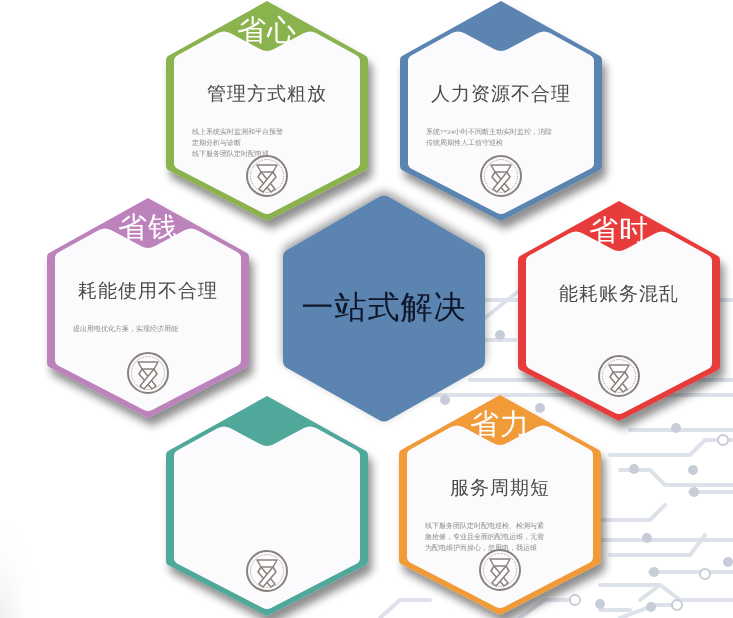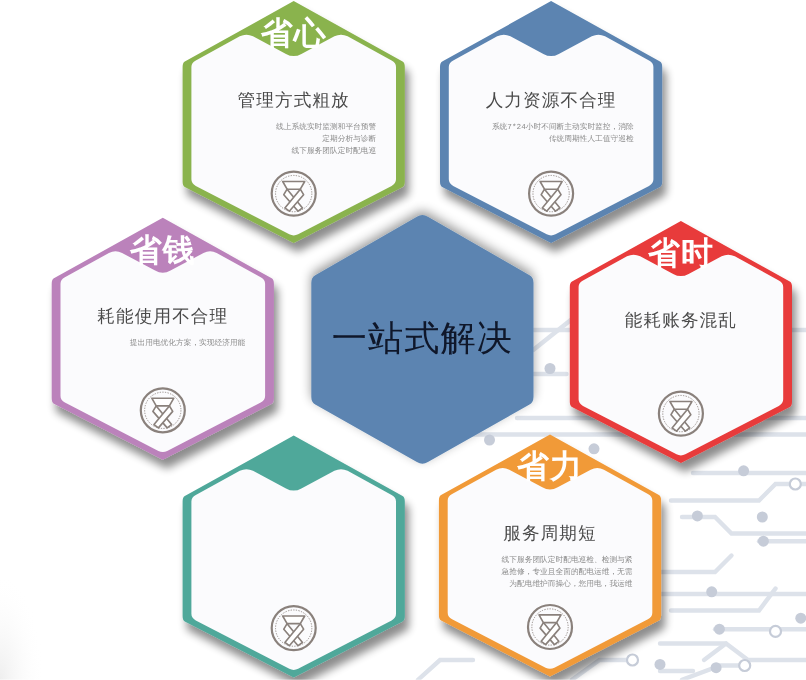--- a/index.html
+++ b/index.html
@@ -9,31 +9,31 @@
     font-family: "DejaVu Serif", "Liberation Serif", serif;
   }
   .bg-svg { position: absolute; left: 0; top: 0; }
   .hex {
     position: absolute; width: 206px; height: 224px;
   }
   .hex svg { position: absolute; left: 0; top: 0; overflow: visible; }
   .hex .badge {
     position: absolute; left: 0; width: 206px; top: 12px; text-align: center;
     color: #ffffff; font-size: 29px; letter-spacing: 1px;
-    font-family: "DejaVu Sans", "Liberation Sans", sans-serif; font-weight: 700;
+    font-family: "DejaVu Sans", "Liberation Sans", sans-serif; font-weight: 400;
   }
   .hex .title {
     position: absolute; left: 0; width: 206px; top: 82px; text-align: center;
-    color: #4a4a4a; font-size: 16px; letter-spacing: 1px;
+    color: #4a4a4a; font-size: 19px; letter-spacing: 1px;
     font-family: Liberation Serif, serif;
   }
   .hex .desc {
-    position: absolute; left: 28px; width: 150px; top: 112px; text-align: right;
+    position: absolute; left: 28px; width: 150px; top: 128px; text-align: left;
     color: #8c8c8c; font-size: 7px; line-height: 11px;
-    font-family: Liberation Mono, monospace;
+    font-family: Liberation Serif, serif;
   }
   .hex .ribbon {
     position: absolute; left: 80px; top: 154px; width: 46px; height: 46px;
   }
   .center-hex { position: absolute; left: 279px; top: 194px; width: 210px; height: 230px; }
   .center-hex svg { position: absolute; left: 0; top: 0; overflow: visible; }
   .center-hex .center-label {
     position: absolute; left: 0; width: 210px; top: 92px; text-align: center;
     color: #0f172a; font-size: 32px; letter-spacing: 1px;
     font-family: "DejaVu Sans", "Liberation Sans", sans-serif;

